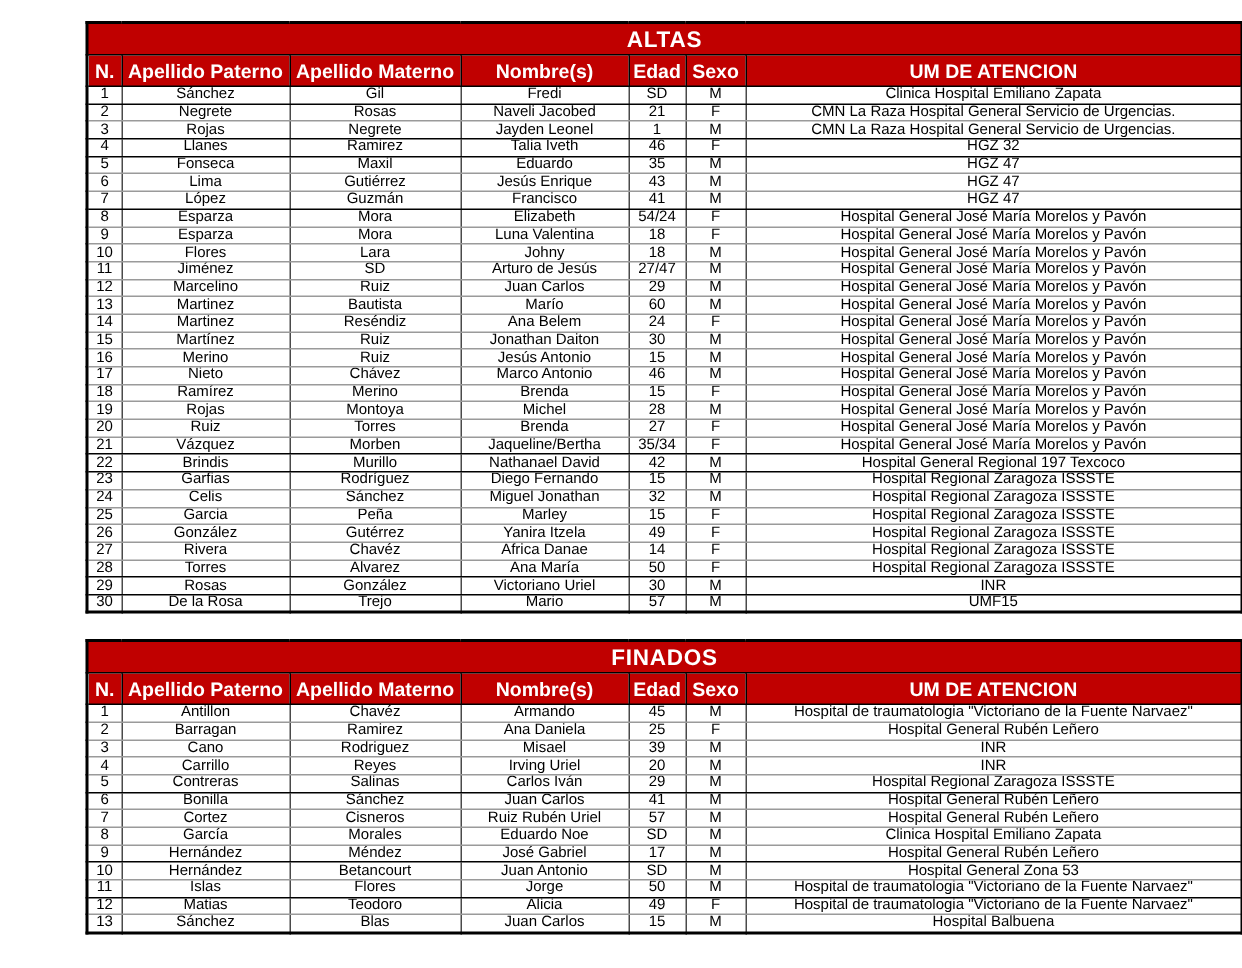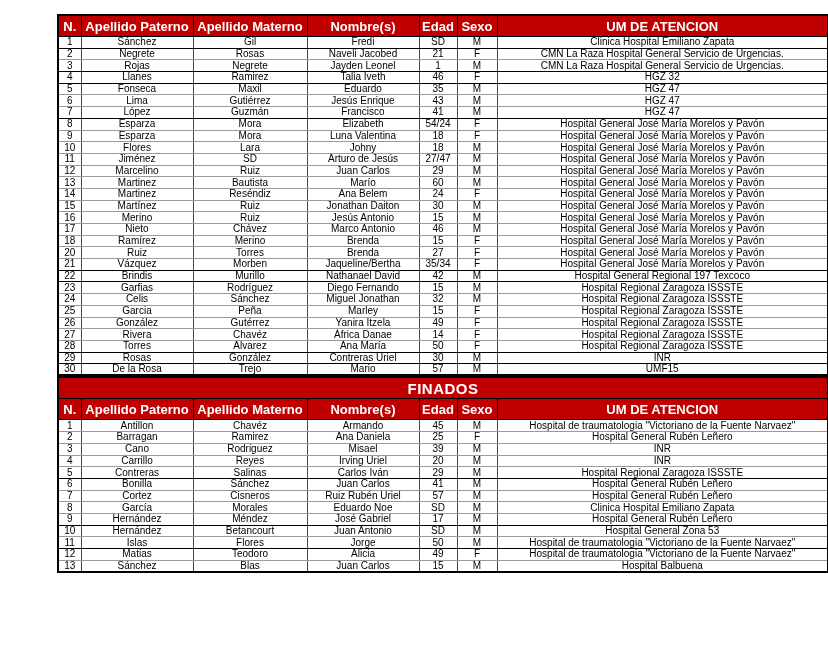--- a/index.html
+++ b/index.html
@@ -13,21 +13,21 @@
     width: 828px;
     height: 645px;
     background: #ffffff;
     overflow: hidden;
   }
   .table-block {
     margin-left: 57px;
     width: 770px;
   }
   #altas-block { padding-top: 14px; }
-  #finados-block { }
+  #finados-block { margin-top: 17px; }
 
   table.data-table {
     width: 770px;
     table-layout: fixed;
     border-collapse: collapse;
     border: 2px solid #000000;
   }
   col.c0 { width: 23px; }
   col.c1 { width: 112px; }
   col.c2 { width: 114px; }
@@ -87,20 +87,23 @@
       <colgroup>
         <col class="c0">
           <col class="c1">
           <col class="c2">
           <col class="c3">
           <col class="c4">
           <col class="c5">
           <col class="c6">
       </colgroup>
       <thead>
+        <tr class="title-row">
+          <td colspan="7">ALTAS</td>
+        </tr>
         <tr class="header-row">
             <th class="col0">N.</th>
             <th class="col1">Apellido Paterno</th>
             <th class="col2">Apellido Materno</th>
             <th class="col3">Nombre(s)</th>
             <th class="col4">Edad</th>
             <th class="col5">Sexo</th>
             <th class="col6">UM DE ATENCION</th>
           </tr>
       </thead>
@@ -261,20 +264,29 @@
           <tr class="data-row">
             <td>18</td>
             <td>Ramírez</td>
             <td>Merino</td>
             <td>Brenda</td>
             <td>15</td>
             <td>F</td>
             <td>Hospital General José María Morelos y Pavón</td>
           </tr>
           <tr class="data-row">
+            <td>19</td>
+            <td>Rojas</td>
+            <td>Montoya</td>
+            <td>Michel</td>
+            <td>28</td>
+            <td>M</td>
+            <td>Hospital General José María Morelos y Pavón</td>
+          </tr>
+          <tr class="data-row">
             <td>20</td>
             <td>Ruiz</td>
             <td>Torres</td>
             <td>Brenda</td>
             <td>27</td>
             <td>F</td>
             <td>Hospital General José María Morelos y Pavón</td>
           </tr>
           <tr class="data-row group-end">
             <td>21</td>
@@ -345,21 +357,21 @@
             <td>Alvarez</td>
             <td>Ana María</td>
             <td>50</td>
             <td>F</td>
             <td>Hospital Regional Zaragoza ISSSTE</td>
           </tr>
           <tr class="data-row group-end">
             <td>29</td>
             <td>Rosas</td>
             <td>González</td>
-            <td>Contreras Uriel</td>
+            <td>Victoriano Uriel</td>
             <td>30</td>
             <td>M</td>
             <td>INR</td>
           </tr>
           <tr class="data-row">
             <td>30</td>
             <td>De la Rosa</td>
             <td>Trejo</td>
             <td>Mario</td>
             <td>57</td>

